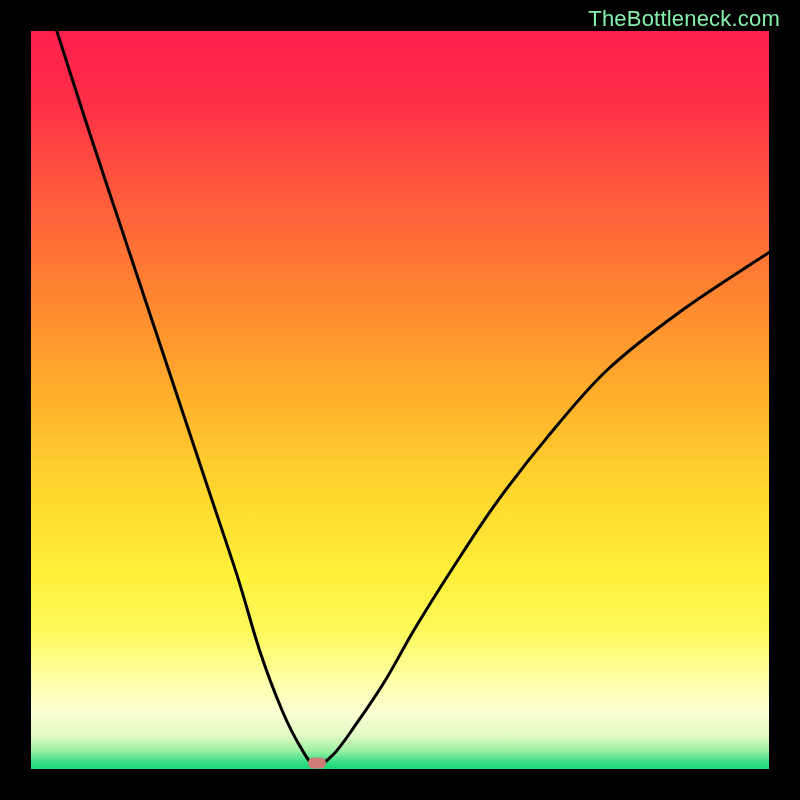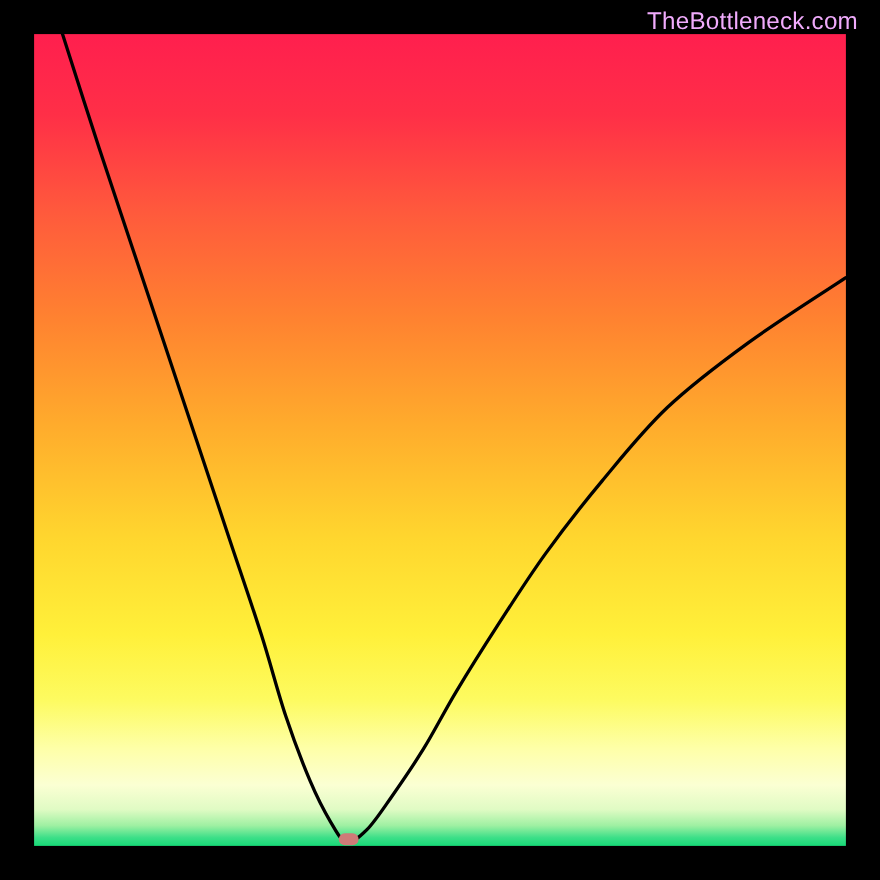--- a/index.html
+++ b/index.html
@@ -29,21 +29,21 @@
   .gradient-bg {
     position: absolute;
     inset: 0;
   }
   .watermark {
     position: absolute;
     top: 6px;
     right: 20px;
     font-family: Arial, Helvetica, sans-serif;
     font-size: 22px;
-    color: #f0abfc;
+    color: #86efac;
     letter-spacing: 0.2px;
     user-select: none;
   }
   .curve-svg {
     position: absolute;
     inset: 0;
     width: 738px;
     height: 738px;
   }
   .marker {

